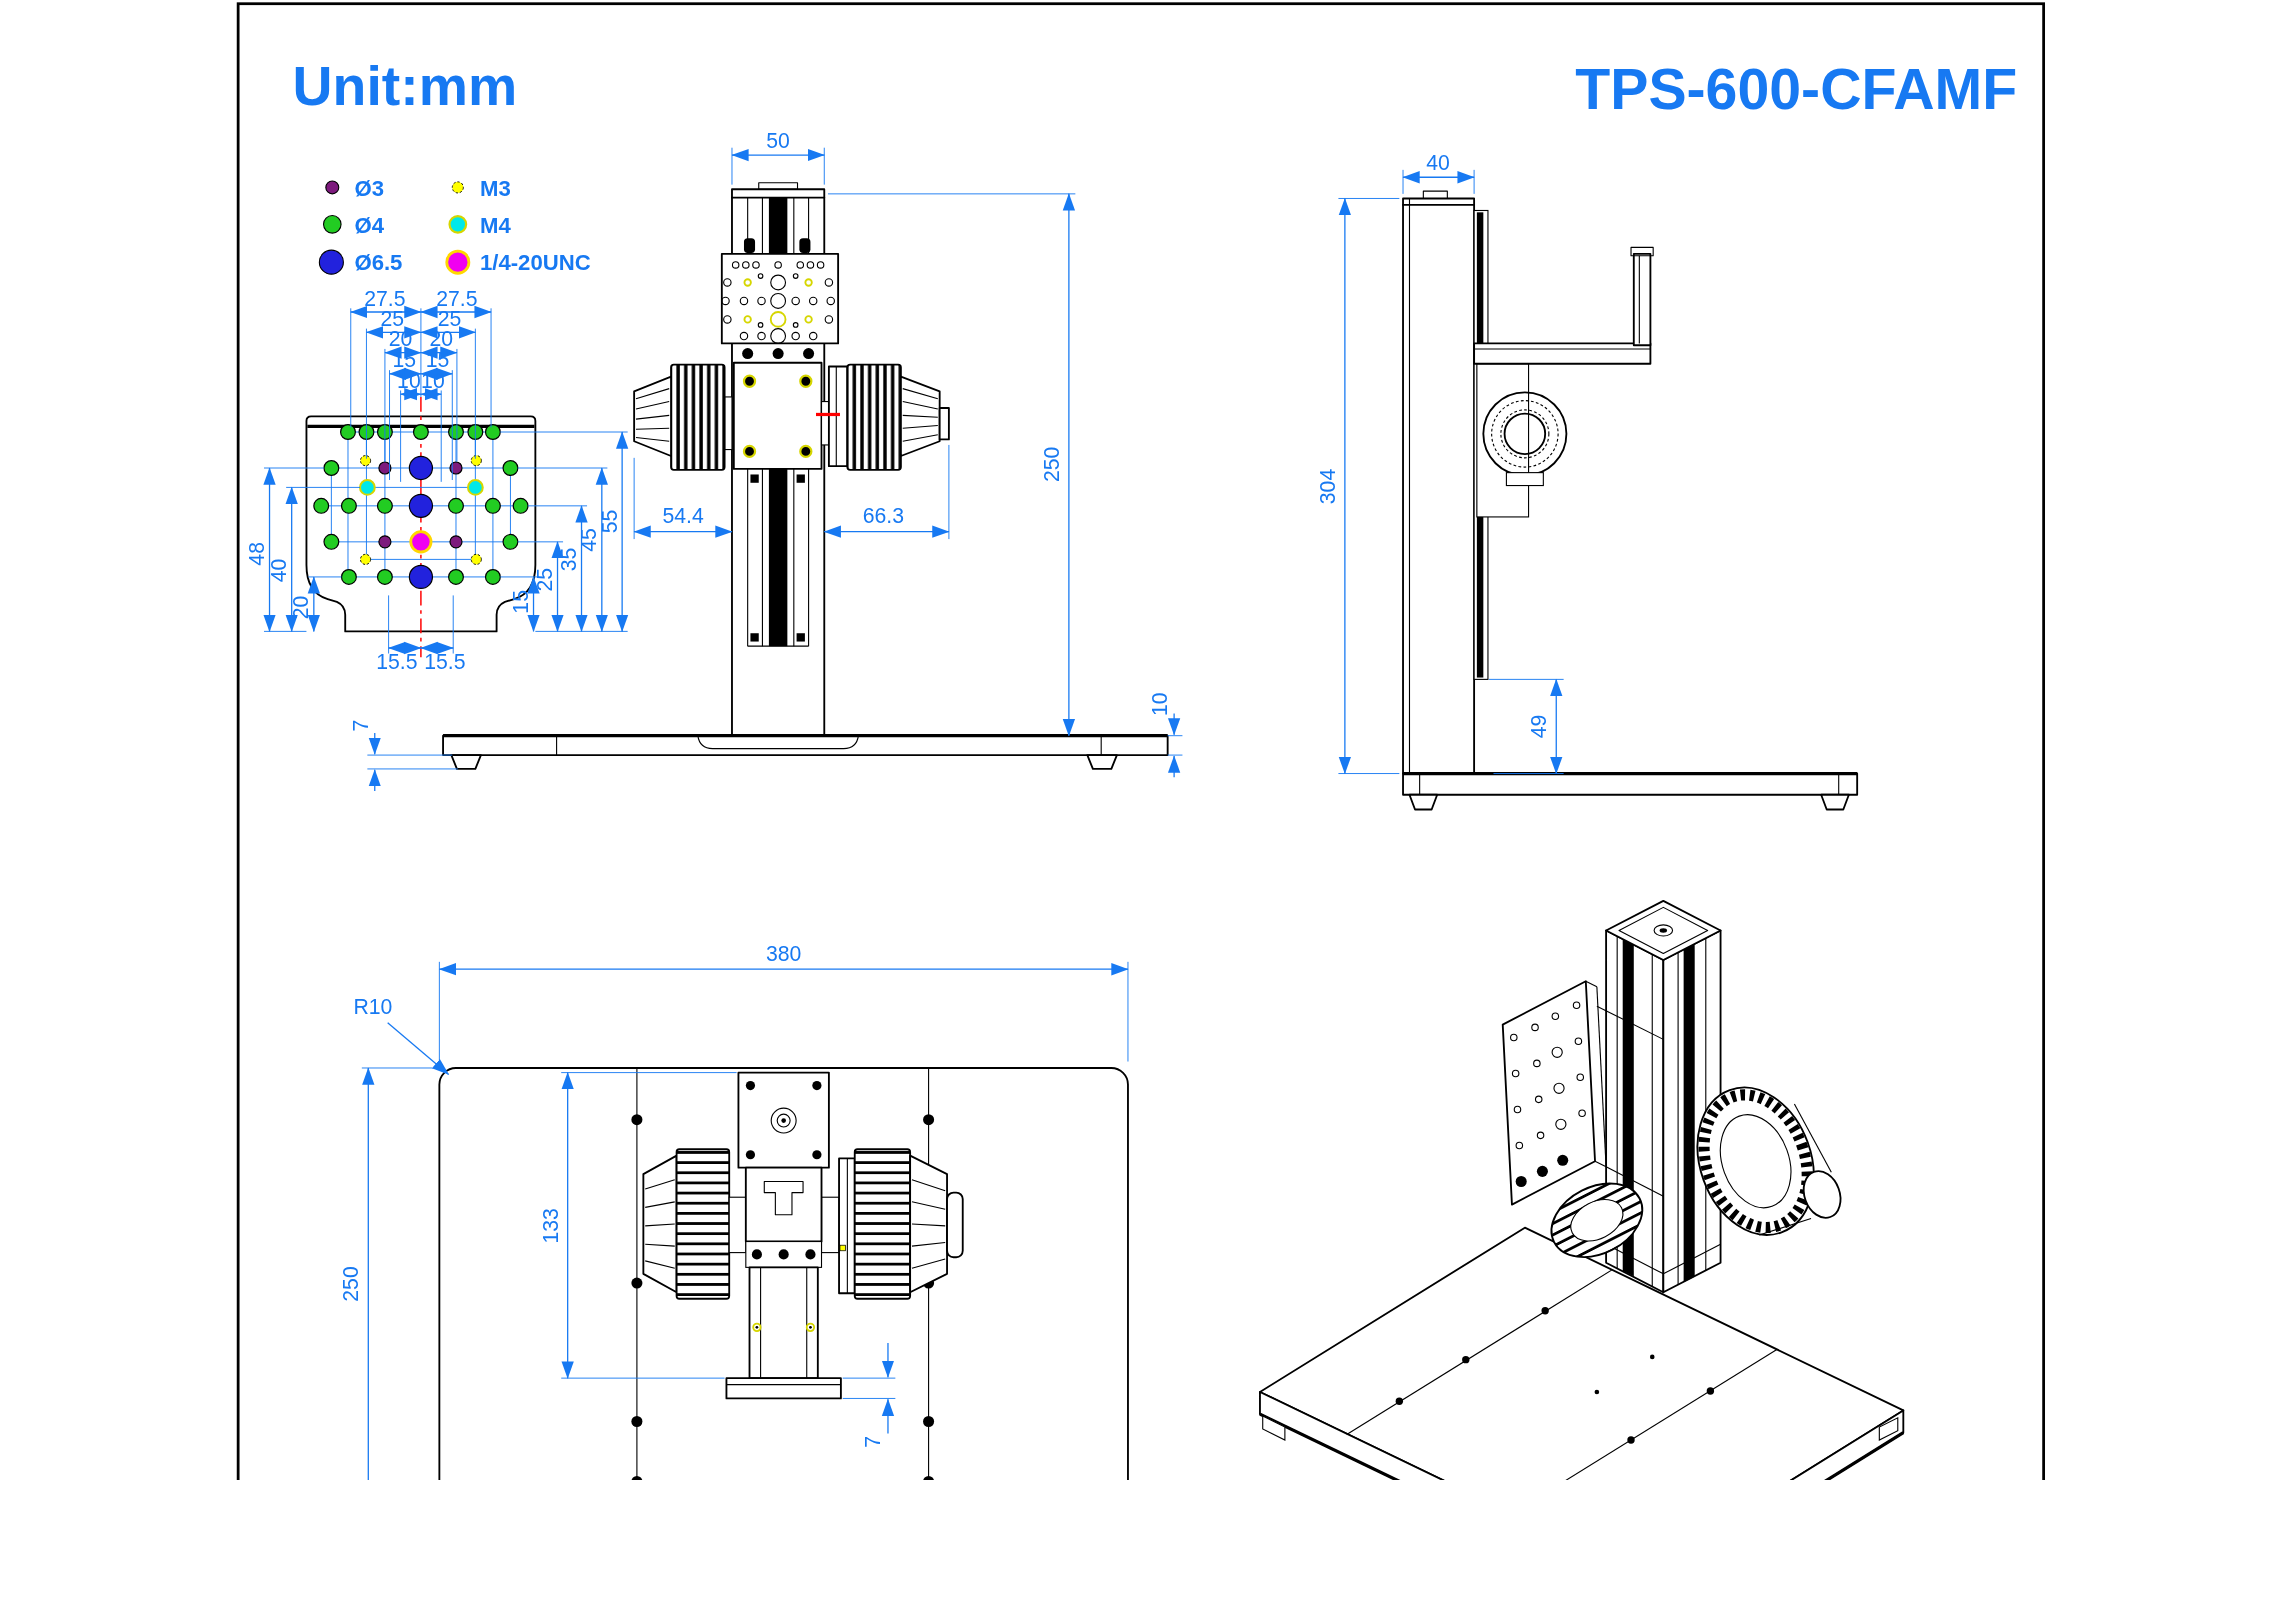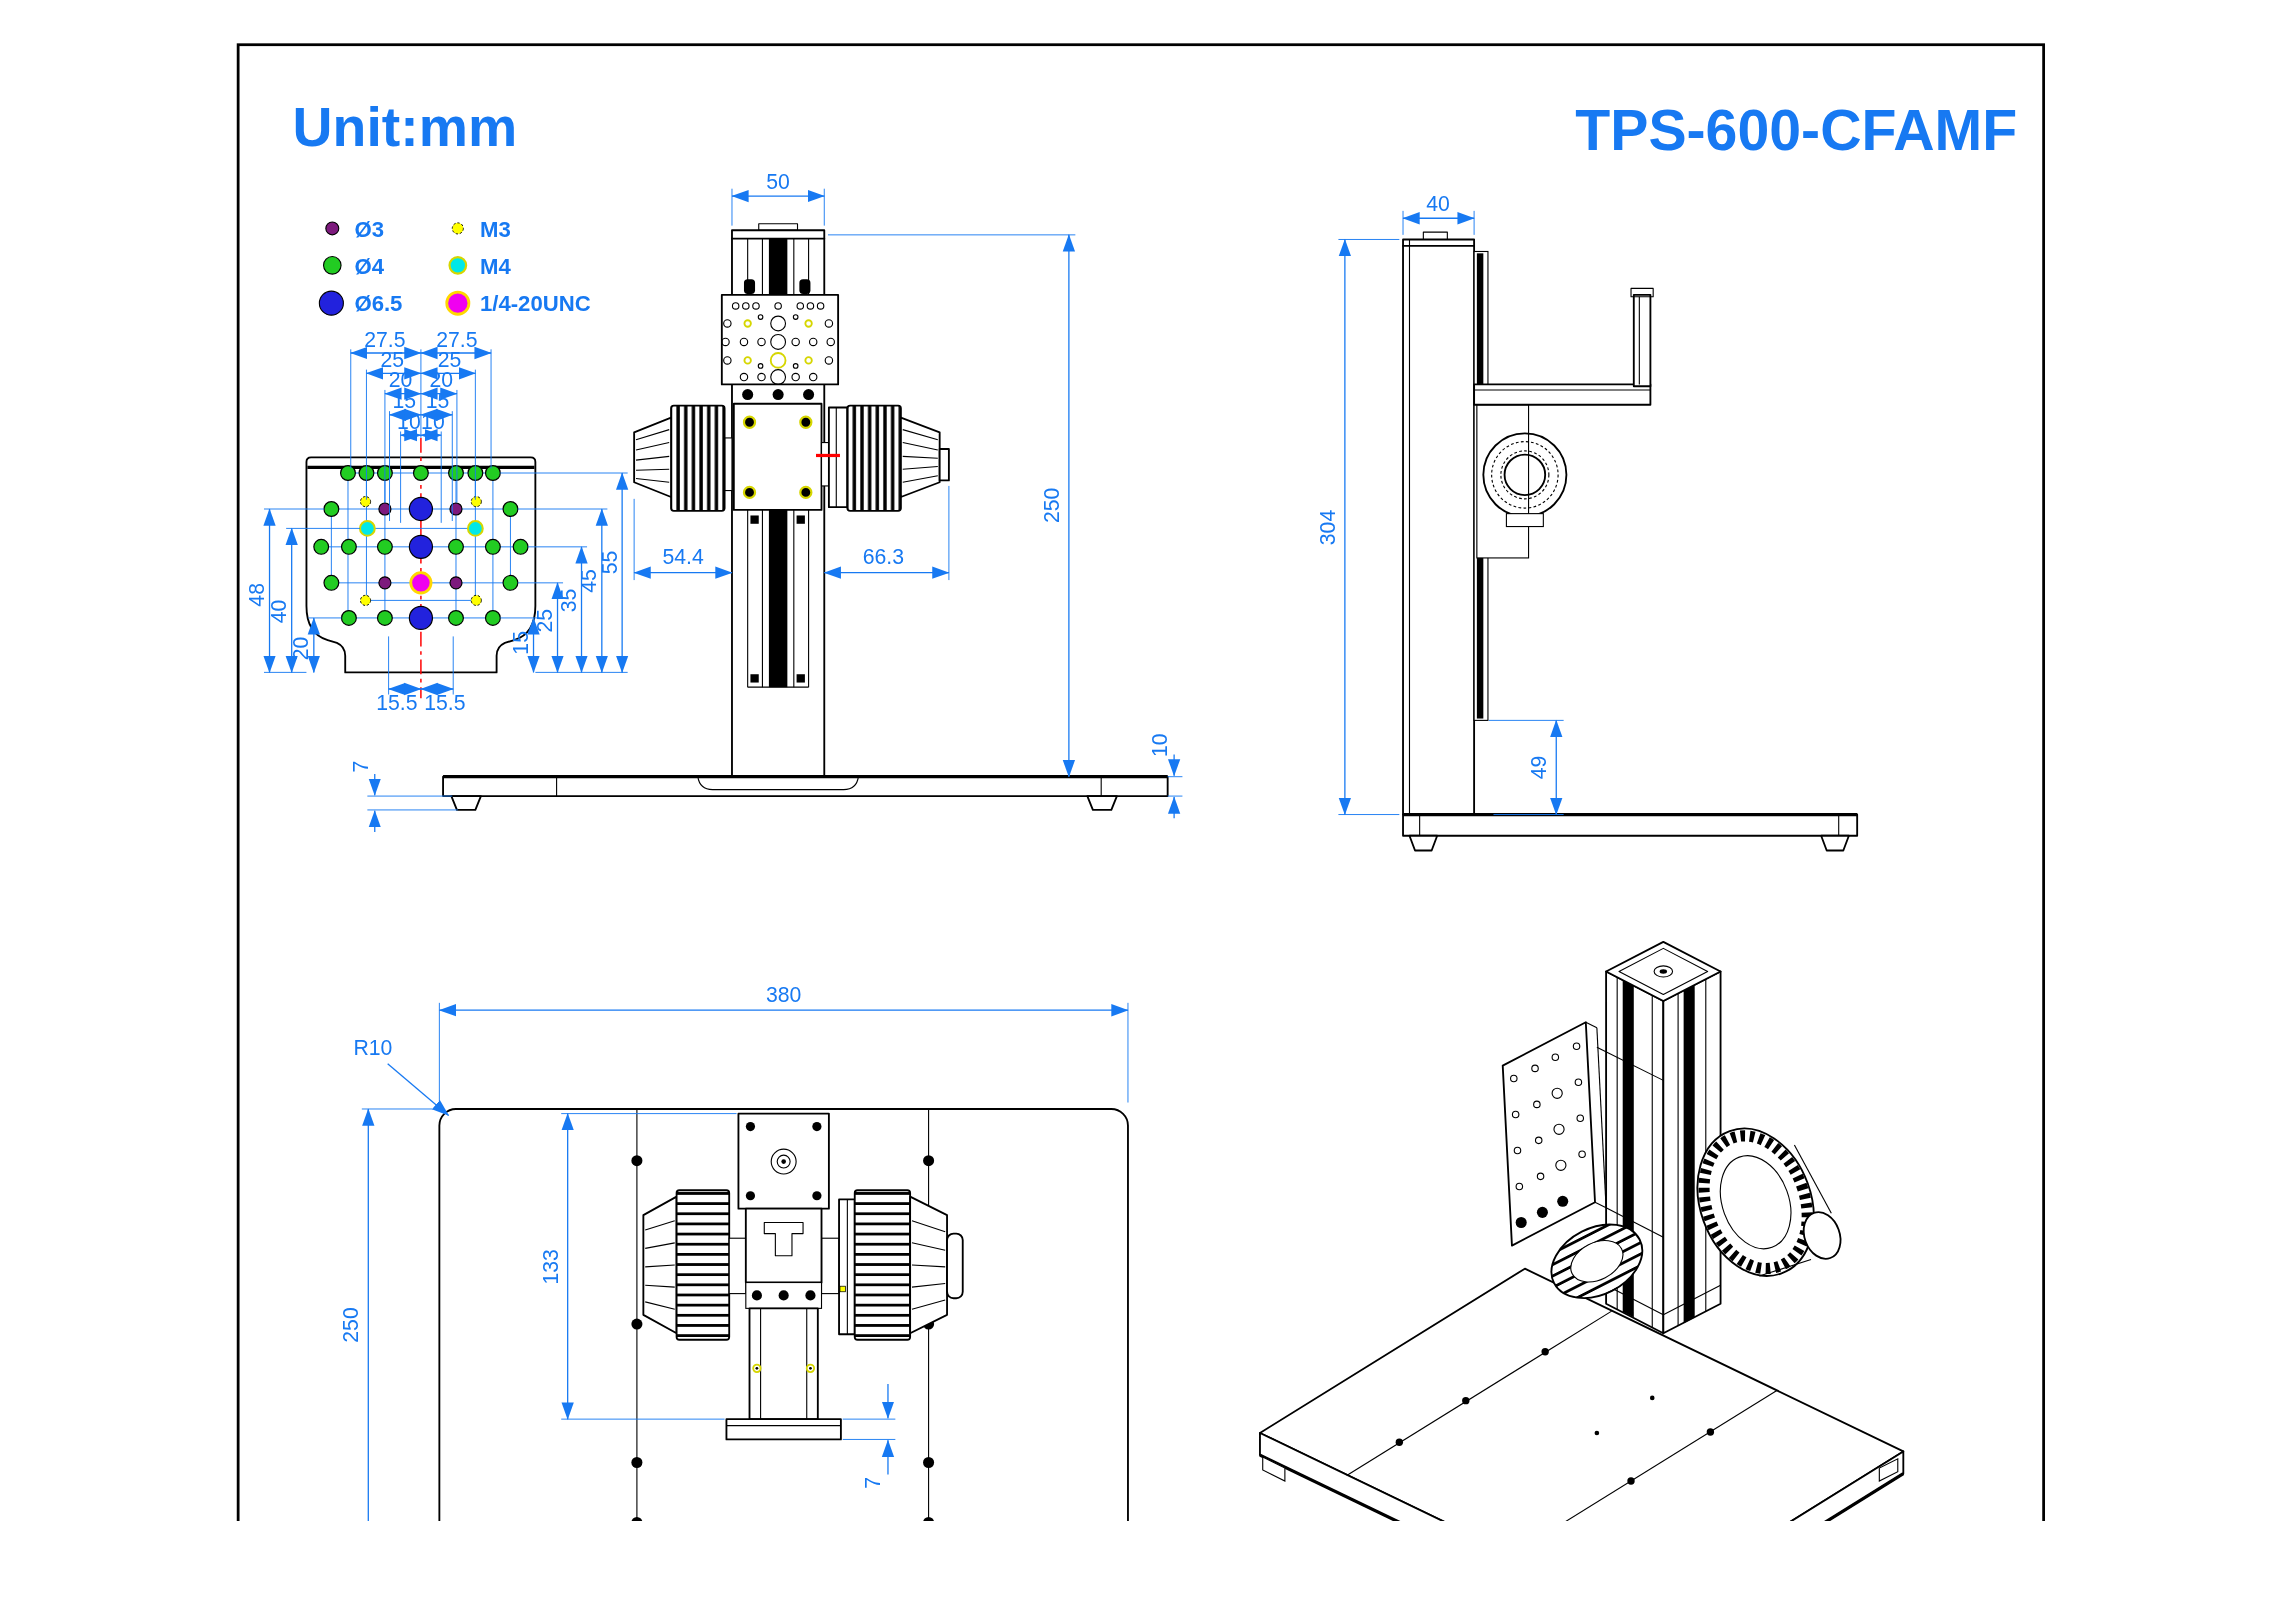--- a/index.html
+++ b/index.html
@@ -1,16 +1,16 @@
 <!DOCTYPE html>
 <html style="font-size:14.8px"><head>
 <meta charset="utf-8">
 <style>
   html,body{margin:0;padding:0;background:#fff;}
-  .canvas{position:relative;width:2291px;height:1480px;background:#fff;overflow:hidden;margin-top:41px;}
+  .canvas{position:relative;width:2291px;height:1480px;background:#fff;overflow:hidden;}
   svg{position:absolute;left:0;top:0;}
   .ln{stroke:#000;stroke-width:2;fill:none;stroke-linejoin:round;stroke-linecap:round;}
   .lnw{stroke:#000;stroke-width:2;fill:#fff;stroke-linejoin:round;}
   .ln1{stroke:#000;stroke-width:1.2;fill:none;stroke-linejoin:round;}
   .ln1w{stroke:#000;stroke-width:1.2;fill:#fff;}
   .ln3{stroke:#000;stroke-width:3.5;fill:none;}
   .fb{fill:#000;stroke:none;}
   .dim{stroke:#1779F2;stroke-width:1.4;fill:none;}
   .ext{stroke:#1779F2;stroke-width:1;fill:none;}
   .thin{stroke:#1779F2;stroke-width:1;fill:none;}

